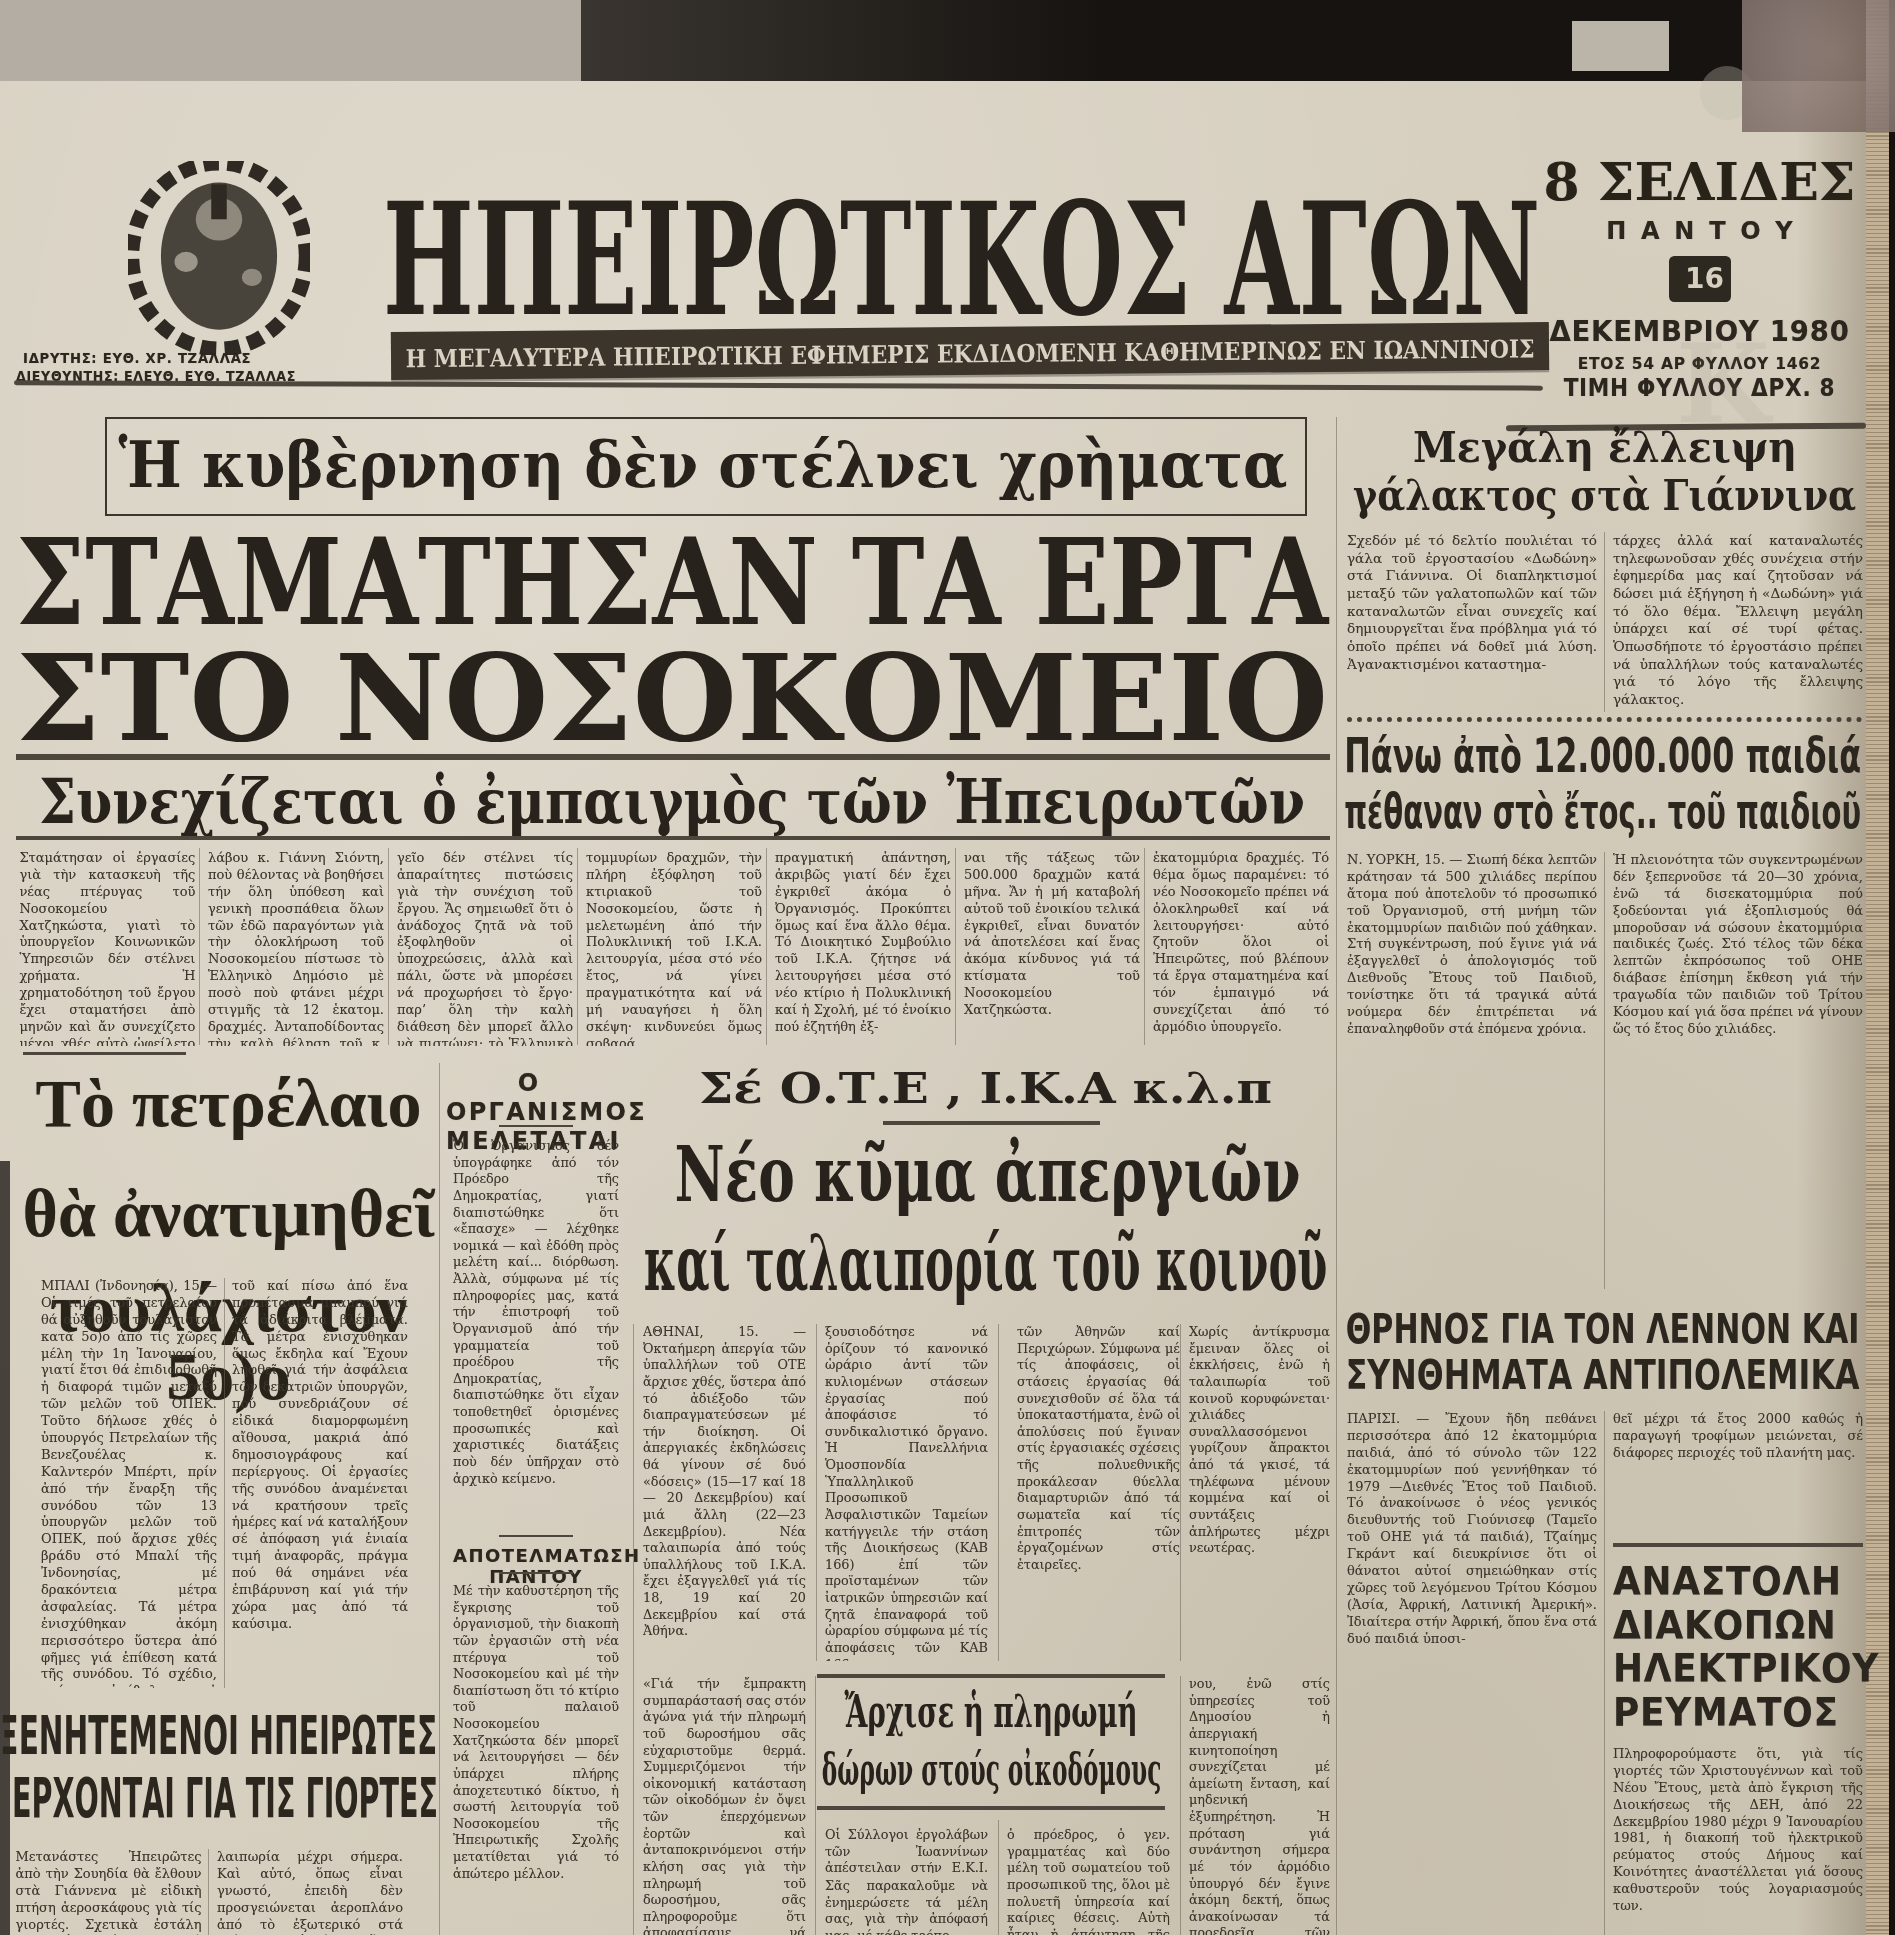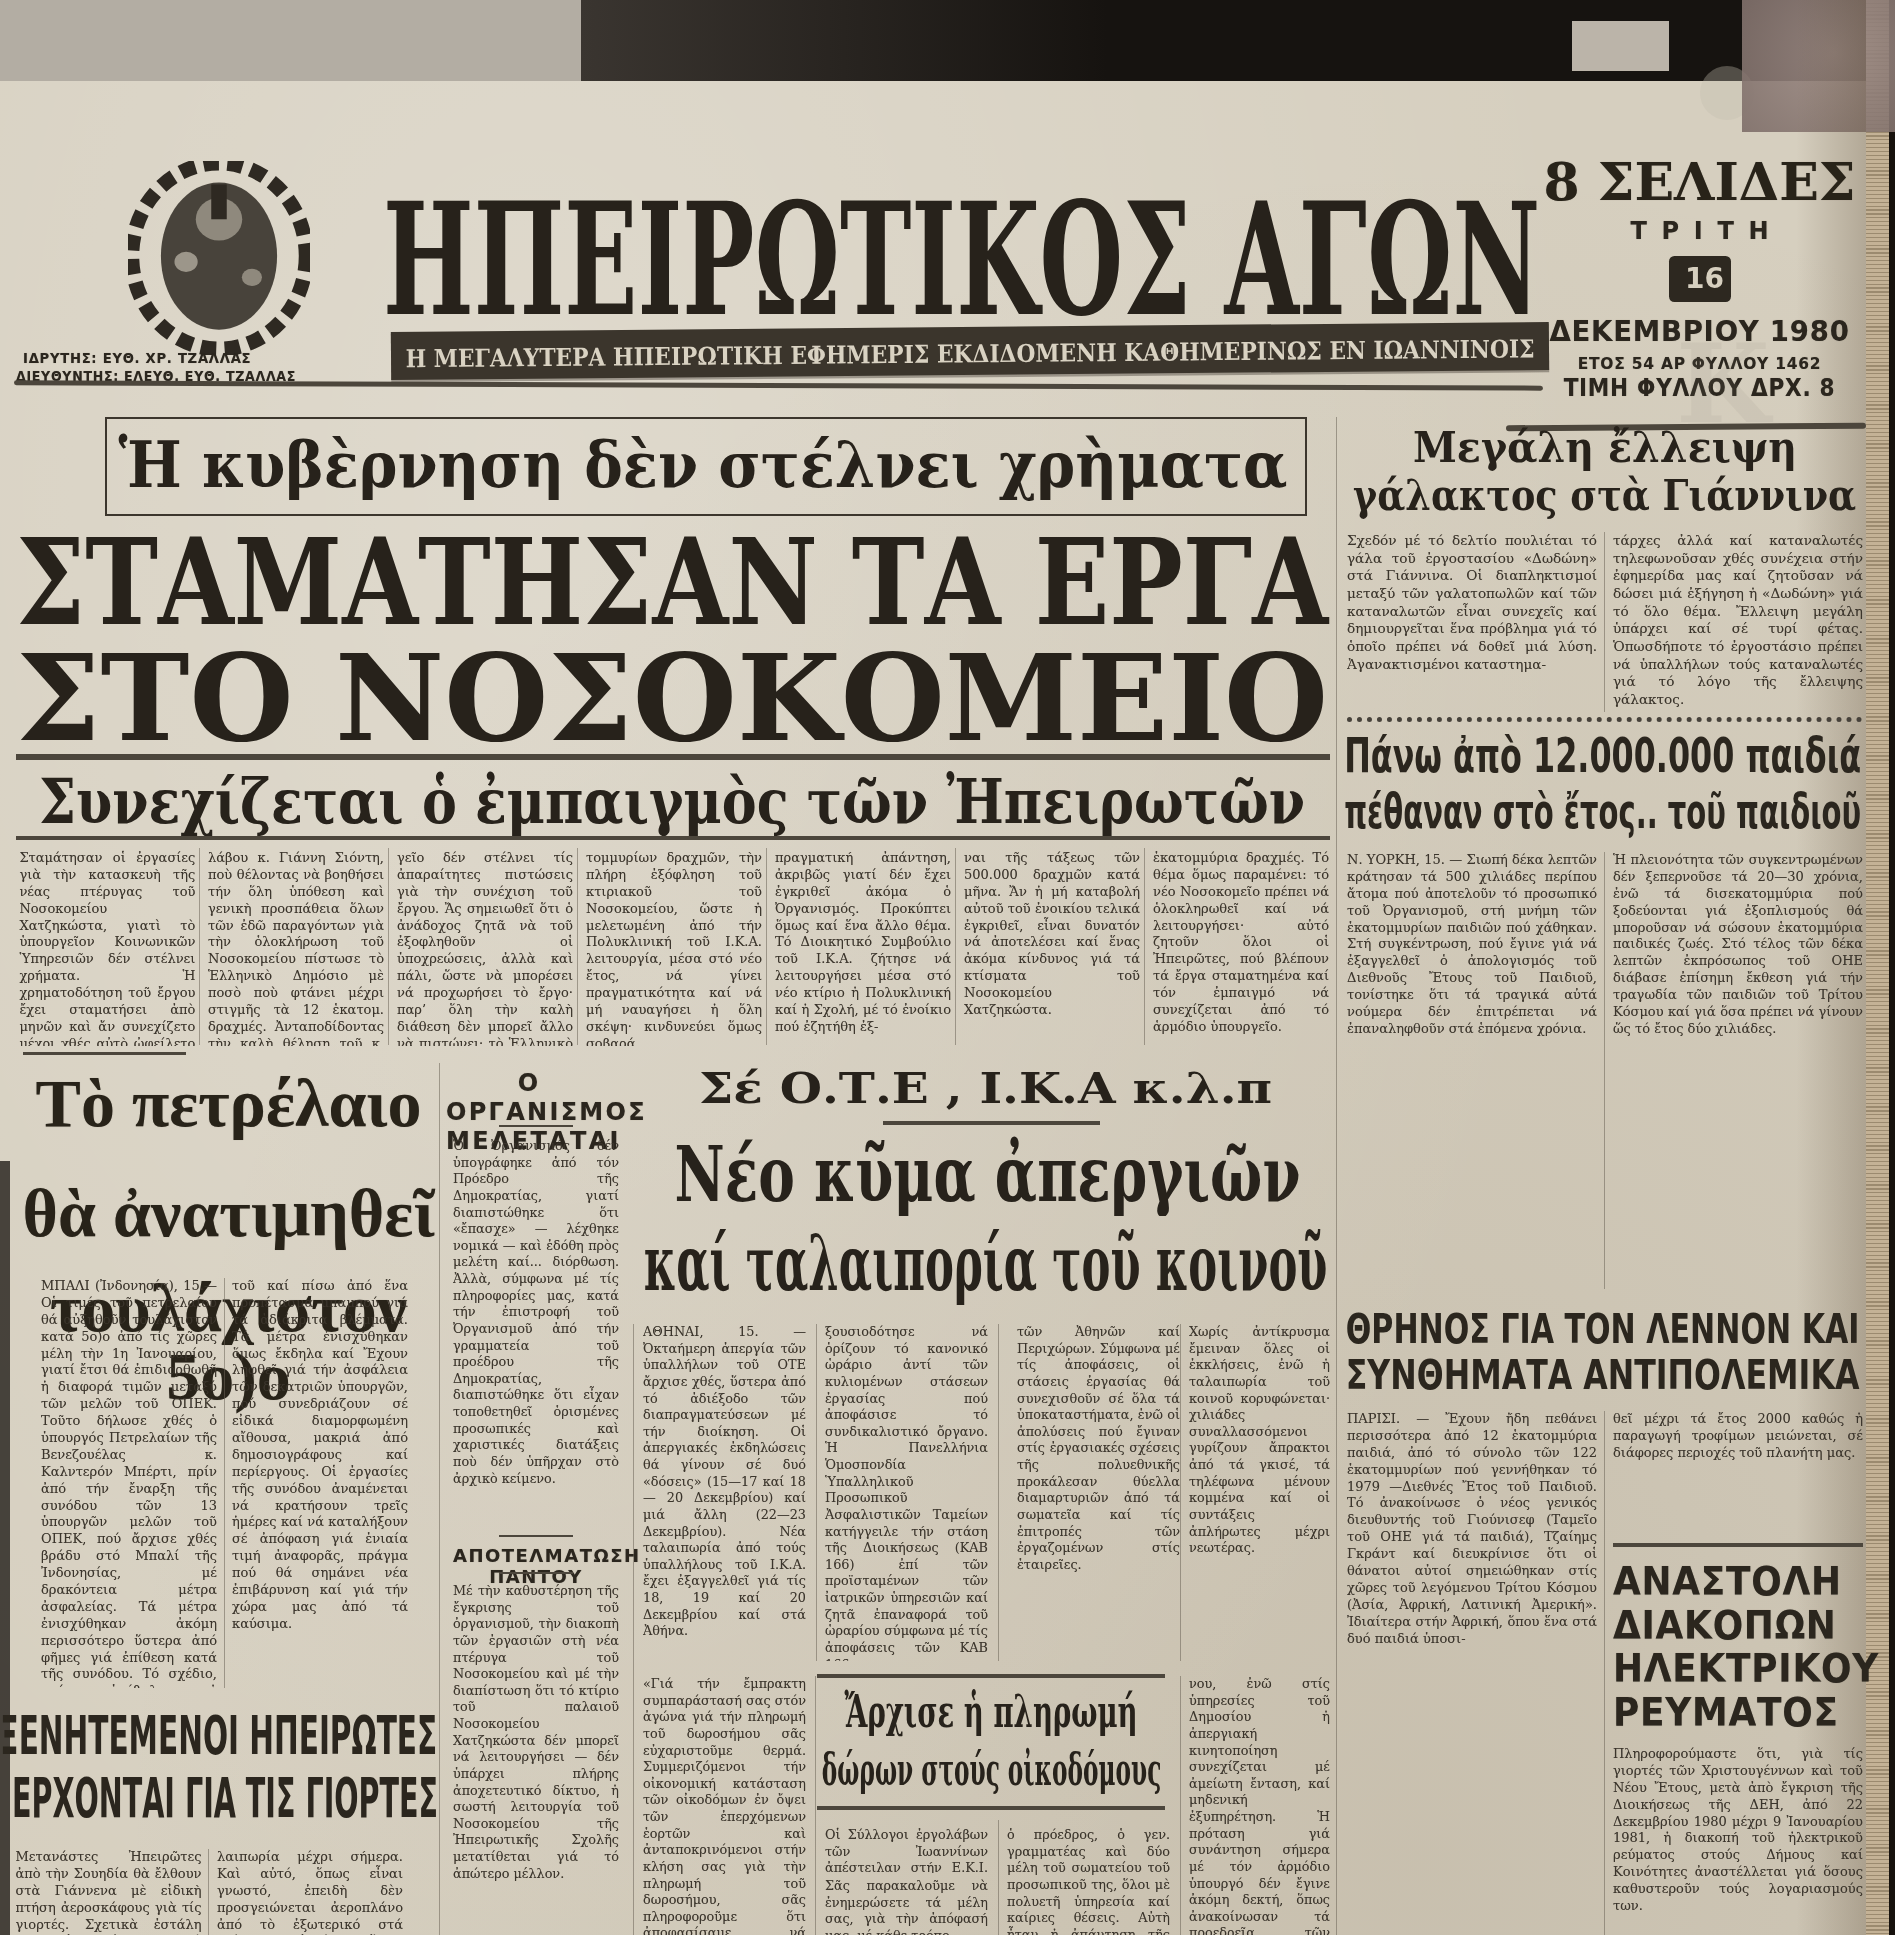--- a/index.html
+++ b/index.html
@@ -55,21 +55,21 @@
     <text class="hl" x="0" y="355" font-size="400" textLength="2990" lengthAdjust="spacingAndGlyphs">ΗΠΕΙΡΩΤΙΚΟΣ ΑΓΩΝ</text>
   </svg>
   <div class="abs" style="left:391px;top:327px;width:1158px;height:48px;background:#3b352c;transform:rotate(-.5deg);box-shadow:0 2.3px 0 rgba(59,53,44,.4);">
     <svg width="1158" height="48" viewBox="0 0 2990 125">
         <text x="25" y="92" font-size="64" font-weight="bold" fill="#d9d2c2" font-family="DejaVu Serif" textLength="2940" lengthAdjust="spacingAndGlyphs">Η ΜΕΓΑΛΥΤΕΡΑ ΗΠΕΙΡΩΤΙΚΗ ΕΦΗΜΕΡΙΣ ΕΚΔΙΔΟΜΕΝΗ ΚΑΘΗΜΕΡΙΝΩΣ ΕΝ ΙΩΑΝΝΙΝΟΙΣ</text>
       </svg>
   </div>
   <div class="abs rule" style="left:14px;top:383px;width:1529px;height:5.4px;border-radius:3.1px;transform:rotate(.2deg);"></div>
 
   <div class="abs serifh ctr" style="left:1533px;top:151px;width:333px;font-size:52px;">8 ΣΕΛΙΔΕΣ</div>
-  <div class="abs sh ctr" style="left:1533px;top:217px;width:333px;font-size:24px;letter-spacing:14.7px;text-indent:14.7px;">ΤΡΙΤΗ</div>
+  <div class="abs sh ctr" style="left:1533px;top:217px;width:333px;font-size:24px;letter-spacing:14.7px;text-indent:14.7px;">ΠΑΝΤΟΥ</div>
   <div class="abs" style="left:1669px;top:256px;width:46px;height:46px;background:#2d2820;border-radius:5.4px;color:#d6cfbf;text-align:left;font-size:28px;line-height:46px;font-family:'DejaVu Sans',sans-serif;font-weight:bold;padding-left:16px;">16</div>
   <div class="abs sh ctr" style="left:1533px;top:314px;width:333px;font-size:29px;transform:scaleX(.95);transform-origin:center;">ΔΕΚΕΜΒΡΙΟΥ 1980</div>
   <div class="abs sh ctr" style="left:1533px;top:354px;width:333px;font-size:16.3px;transform:scaleX(.95);transform-origin:center;">ΕΤΟΣ 54  ΑΡ  ΦΥΛΛΟΥ 1462</div>
   <div class="abs sh ctr" style="left:1533px;top:374px;width:333px;font-size:24px;transform:scaleX(.9);transform-origin:center;">ΤΙΜΗ ΦΥΛΛΟΥ ΔΡΧ. 8</div>
   <div class="abs rule" style="left:1506px;top:424px;width:360px;height:6.2px;border-radius:3.1px;transform:rotate(-.4deg);"></div>
   <div class="abs stamp" style="left:1676px;top:321px;font-size:108px;opacity:.10;font-weight:bold;">Κ</div>
 
   <div class="abs" style="left:105px;top:417px;width:1198px;height:95px;border:2.7px solid #3c362d;">
     <svg width="1192" height="91" viewBox="0 0 3080 235">
         <text class="hl" x="30" y="175" font-size="165" textLength="3020" lengthAdjust="spacingAndGlyphs">Ἡ κυβὲρνηση δὲν στέλνει χρὴματα</text>

